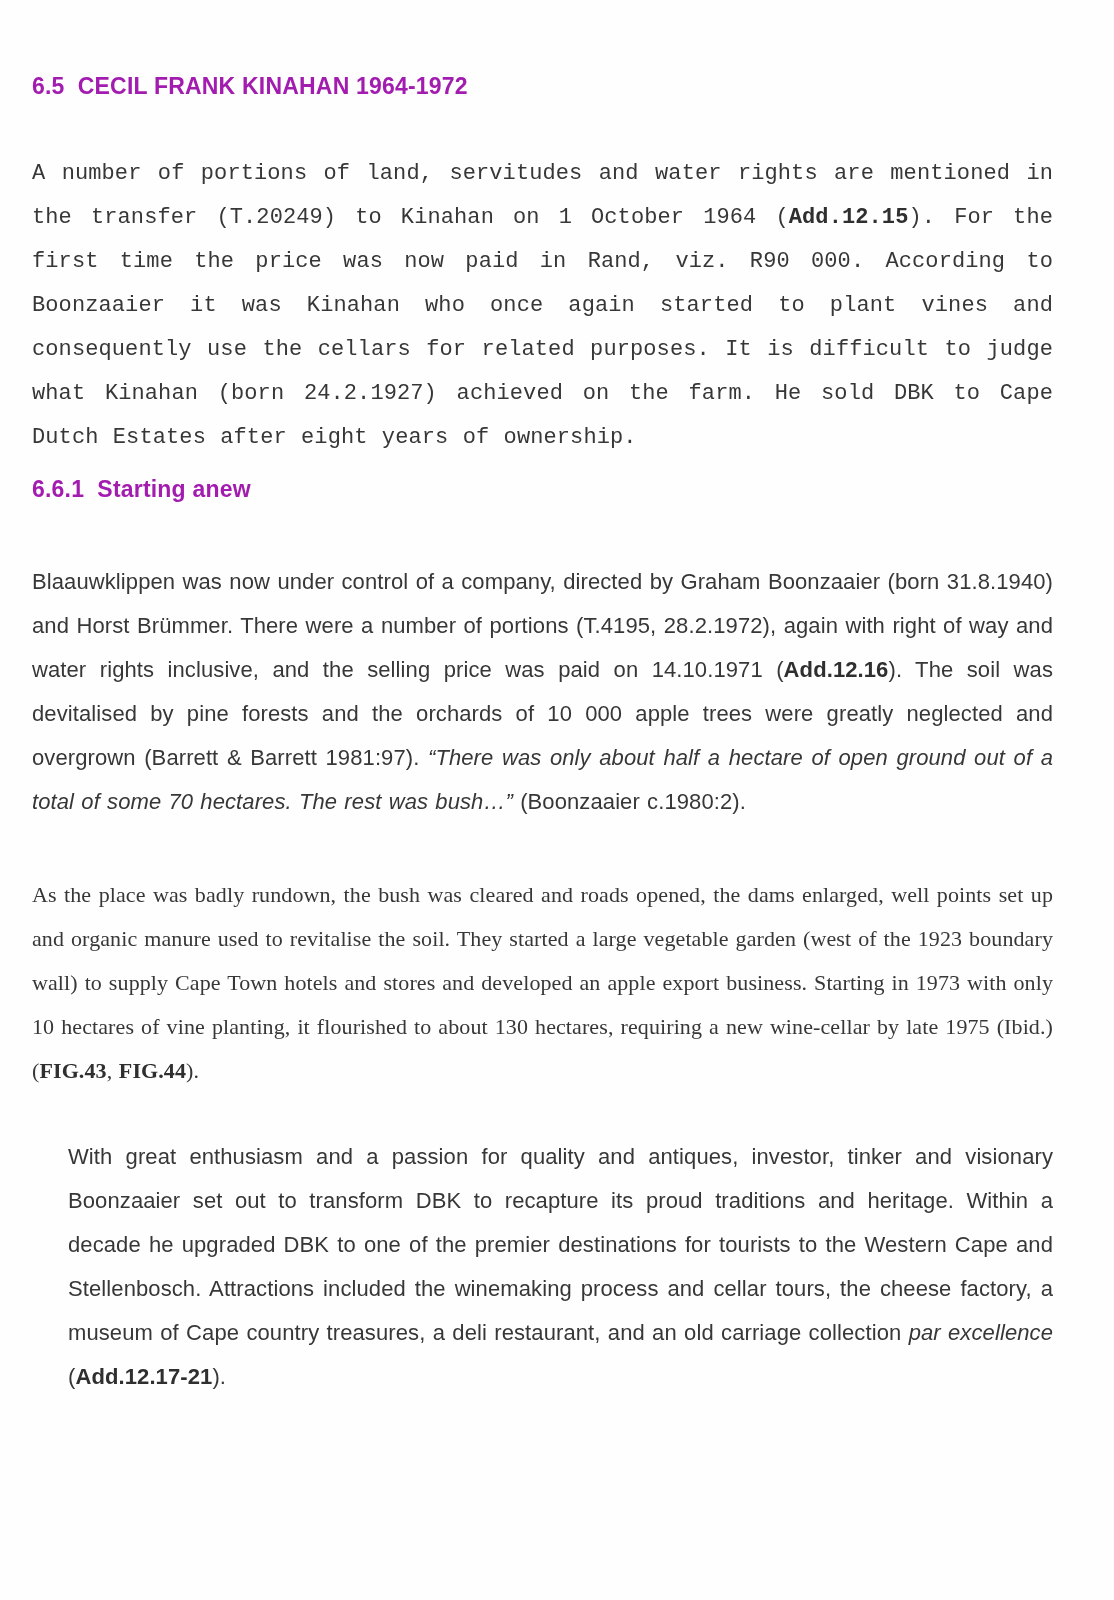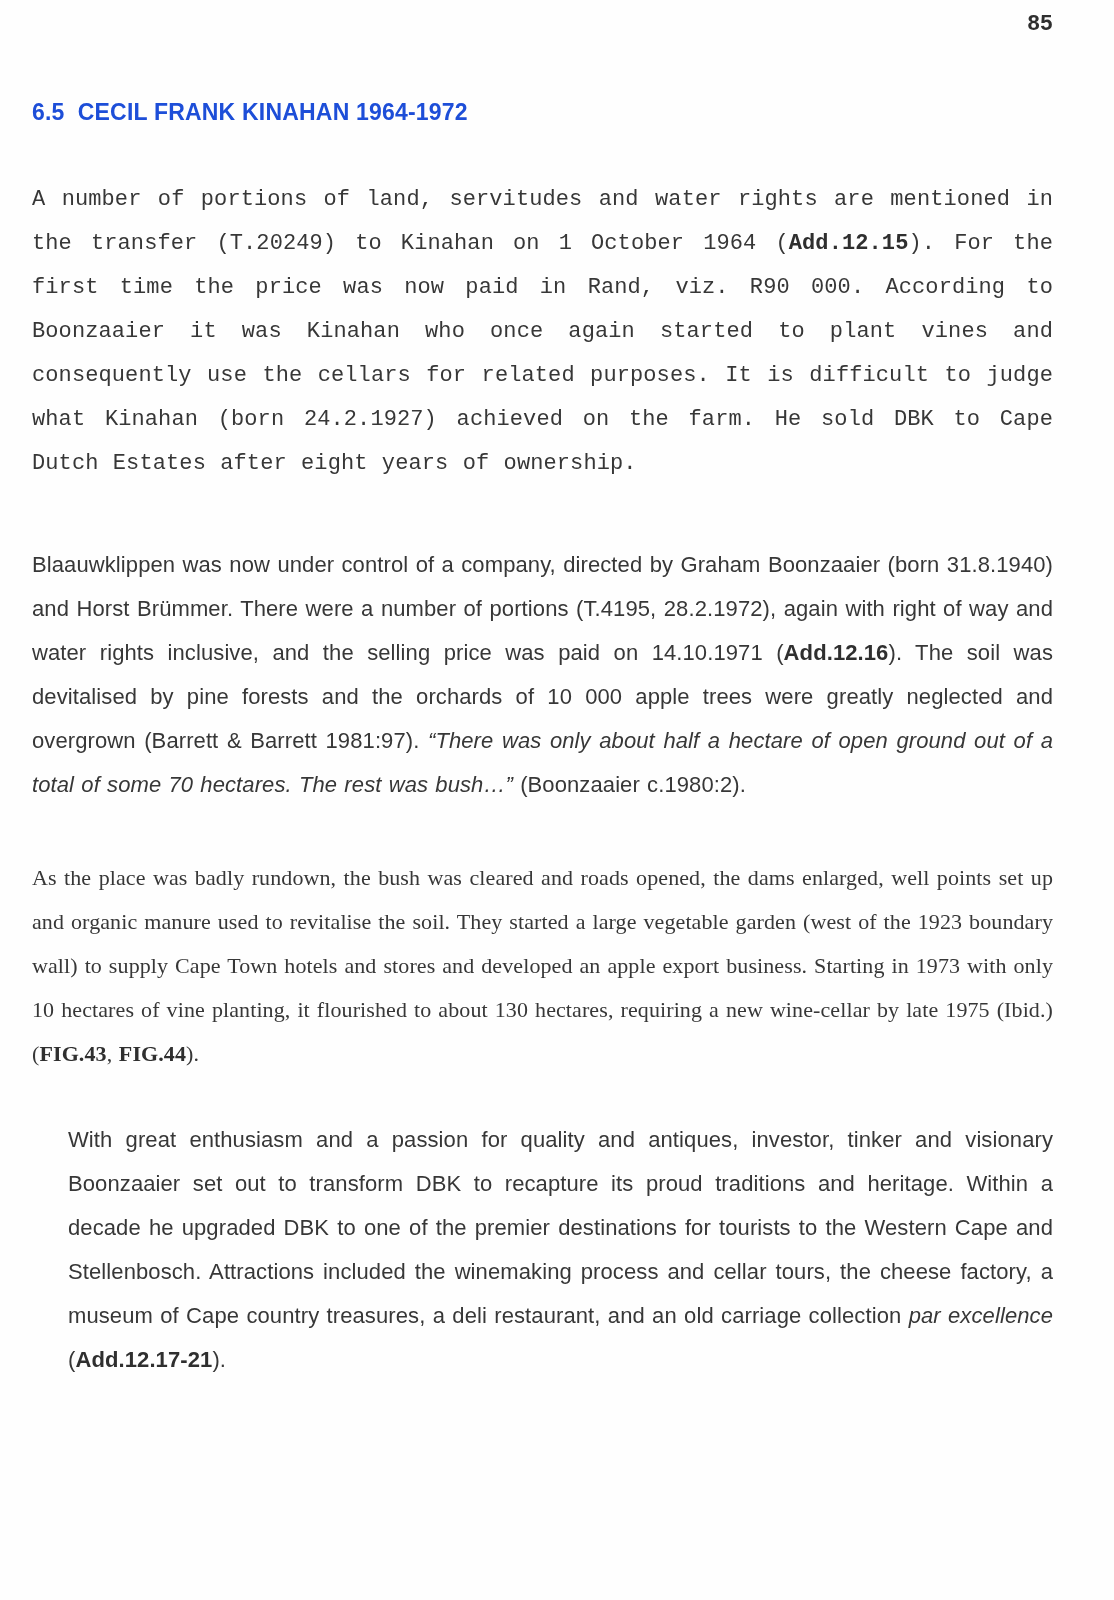--- a/index.html
+++ b/index.html
@@ -23,21 +23,21 @@
     font-weight: bold;
     line-height: 26px;
     text-align: right;
     color: #2f2f2f;
     letter-spacing: 0.5px;
   }
   .heading {
     font-size: 23px;
     font-weight: bold;
     line-height: 28px;
-    color: #1d4ed8;
+    color: #a21caf;
     letter-spacing: 0.2px;
     white-space: pre-wrap;
     margin: 0;
   }
   .h65  { margin-top: 62px; }
   .h66  { margin-top: 95px; }
   .h661 { margin-top: 15px; }
   .para {
     font-size: 22px;
     line-height: 44px;
@@ -52,27 +52,27 @@
   .p3 { margin-top: 49px; font-family: Liberation Serif, serif; }
   .p4 { margin-top: 42px; margin-left: 36px; }
   .para .b { font-weight: bold; color: #2f2f2f; }
   .para .i { font-style: italic; }
 </style>
 </head>
 <body>
 
 <div class="page">
 
-  <div class="pageno">85</div>
 
   <div class="heading h65">6.5  CECIL FRANK KINAHAN 1964-1972</div>
 
   <p class="para p1"><span>A number of portions of land, servitudes and water rights are mentioned in the transfer (T.20249) to Kinahan on 1 October 1964 (</span><span class="b">Add.12.15</span><span>). For the first time the price was now paid in Rand, viz. R90 000. According to Boonzaaier it was Kinahan who once again started to plant vines and consequently use the cellars for related purposes. It is difficult to judge what Kinahan (born 24.2.1927) achieved on the farm. He sold DBK to Cape Dutch Estates after eight years of ownership.</span></p>
 
 
+  <div class="heading h661">6.6.1  Starting anew</div>
 
   <p class="para p2"><span>Blaauwklippen was now under control of a company, directed by Graham Boonzaaier (born 31.8.1940) and Horst Brümmer. There were a number of portions (T.4195, 28.2.1972), again with right of way and water rights inclusive, and the selling price was paid on 14.10.1971 (</span><span class="b">Add.12.16</span><span>). The soil was devitalised by pine forests and the orchards of 10 000 apple trees were greatly neglected and overgrown (Barrett &amp; Barrett 1981:97). </span><span class="i">“There was only about half a hectare of open ground out of a total of some 70 hectares. The rest was bush…”</span><span> (Boonzaaier c.1980:2).</span></p>
 
   <p class="para p3"><span>As the place was badly rundown, the bush was cleared and roads opened, the dams enlarged, well points set up and organic manure used to revitalise the soil. They started a large vegetable garden (west of the 1923 boundary wall) to supply Cape Town hotels and stores and developed an apple export business. Starting in 1973 with only 10 hectares of vine planting, it flourished to about 130 hectares, requiring a new wine-cellar by late 1975 (Ibid.)(</span><span class="b">FIG.43</span><span>, </span><span class="b">FIG.44</span><span>).</span></p>
 
   <p class="para p4"><span>With great enthusiasm and a passion for quality and antiques, investor, tinker and visionary Boonzaaier set out to transform DBK to recapture its proud traditions and heritage. Within a decade he upgraded DBK to one of the premier destinations for tourists to the Western Cape and Stellenbosch. Attractions included the winemaking process and cellar tours, the cheese factory, a museum of Cape country treasures, a deli restaurant, and an old carriage collection </span><span class="i">par excellence</span><span> (</span><span class="b">Add.12.17-21</span><span>).</span></p>
 
 </div>
 
 </body></html>

